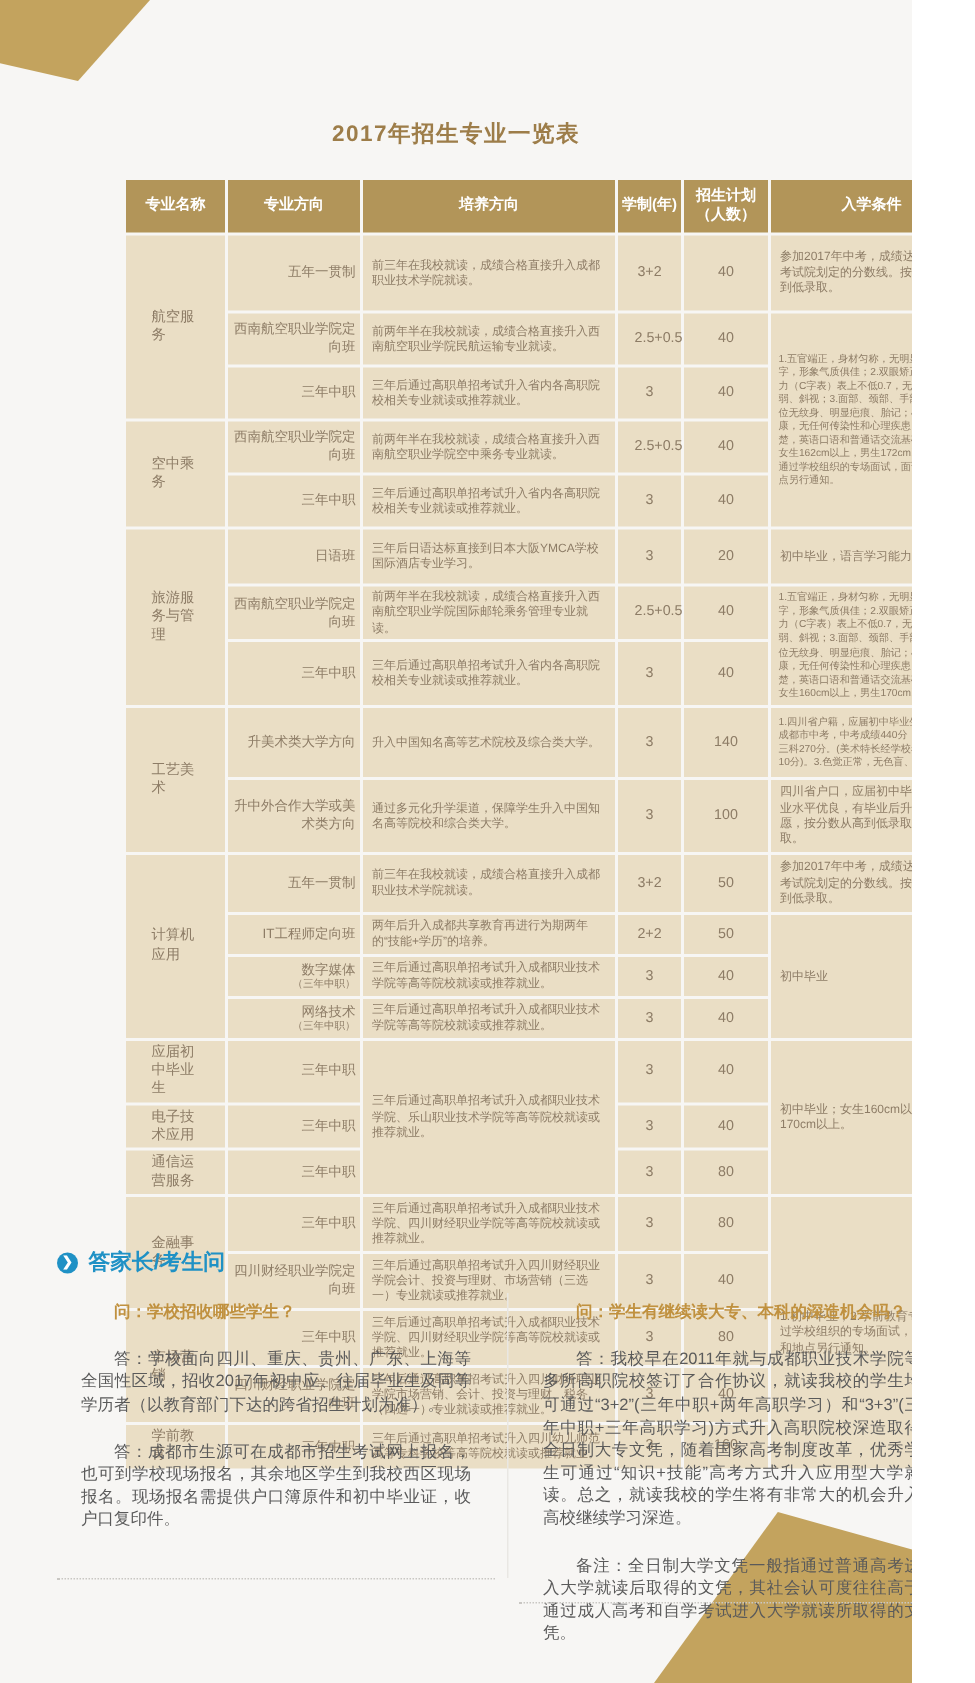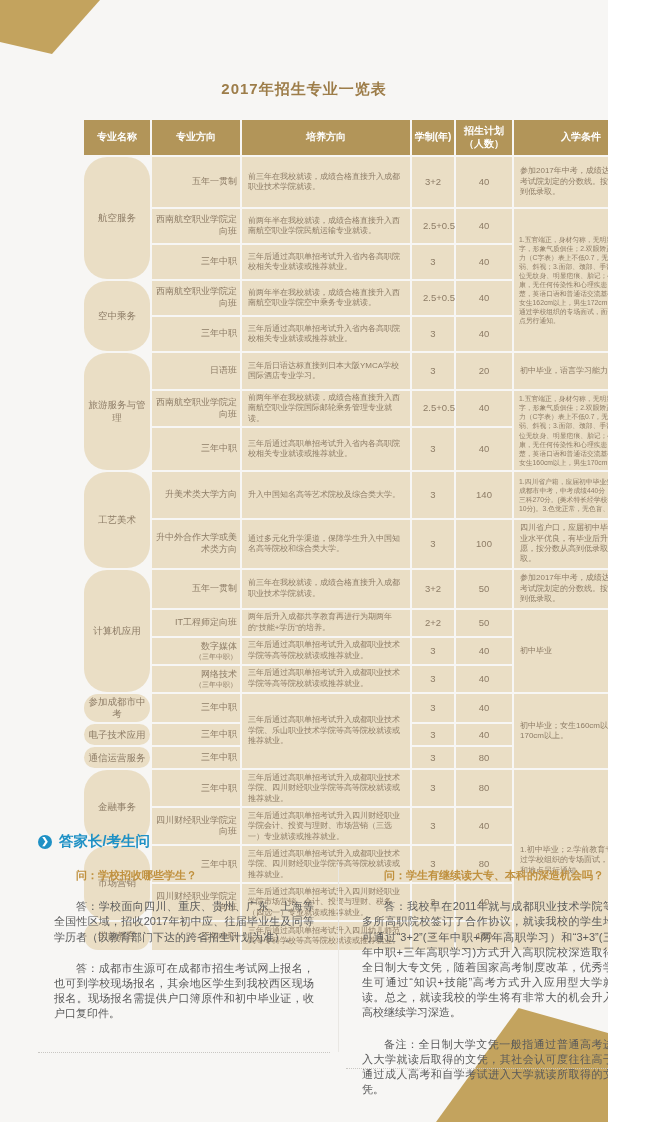--- a/index.html
+++ b/index.html
@@ -12,21 +12,21 @@
            clip-path:polygon(100% 100%,0 100%,48% 0,100% 22%);}
   
   .title{position:absolute;left:0;top:80px;width:100%;text-align:center;
          font-size:15px;font-weight:bold;color:#9d7d49;letter-spacing:1px;}
   
   .tbl-wrap{position:absolute;left:36px;top:118px;width:612px;margin-left:46px;}
   table.t{border-collapse:separate;border-spacing:2px;width:612px;table-layout:fixed;}
   table.t th{background:#b29559;color:#ffffff;font-size:10px;font-weight:bold;
              padding:5px 1px;line-height:1.25;text-align:center;vertical-align:middle;}
   table.t td{background:#eadec5;color:#8d7c66;vertical-align:middle;line-height:1.3;}
-  .c-major{font-size:9.5px;text-align:center;padding:2px 1px;border-radius:23px;}
+  .c-major{font-size:9.5px;text-align:left;padding:2px 17px;}
   .c-dir{font-size:9px;text-align:right;padding:2px 3px;}
   .c-dir .sub{font-size:7px;line-height:1.1;}
   .c-train{font-size:8px;text-align:left;padding:2px 6px;line-height:1.3;}
   .c-years,.c-plan{font-size:9.5px;text-align:center;padding:2px 11px;}
   .c-cond{font-size:8px;text-align:left;padding:3px 6px;line-height:1.35;}
   .c-cond.sm{font-size:6.8px;line-height:1.34;padding:3px 5px;}
   .c-campus{font-size:12px;text-align:center;padding:2px 1px;}
   tr.rh44 td{height:44px;} tr.rh40 td{height:40px;} tr.rh38 td{height:38px;}
   tr.rh32 td{height:32px;} tr.rh30 td{height:30px;}
   tr.rh24 td{height:24px;} tr.rh22 td{height:22px;} tr.rh17 td{height:17px;}
@@ -181,21 +181,21 @@
       <tr class="rh22">
         <td class="c-dir">
           <div>网络技术</div>
           <div class="sub">（三年中职）</div>
         </td>
         <td class="c-train">三年后通过高职单招考试升入成都职业技术学院等高等院校就读或推荐就业。</td>
         <td class="c-years">3</td>
         <td class="c-plan">40</td>
       </tr>
       <tr class="rh17">
-        <td class="c-major">参加成都市中考</td>
+        <td class="c-major">应届初中毕业生</td>
         <td class="c-dir">三年中职</td>
         <td class="c-train" rowspan="3">三年后通过高职单招考试升入成都职业技术学院、乐山职业技术学院等高等院校就读或推荐就业。</td>
         <td class="c-years">3</td>
         <td class="c-plan">40</td>
         <td class="c-cond" rowspan="3">初中毕业；女生160cm以上，男生170cm以上。</td>
       </tr>
       <tr class="rh17">
         <td class="c-major">电子技术应用</td>
         <td class="c-dir">三年中职</td>
         <td class="c-years">3</td>

